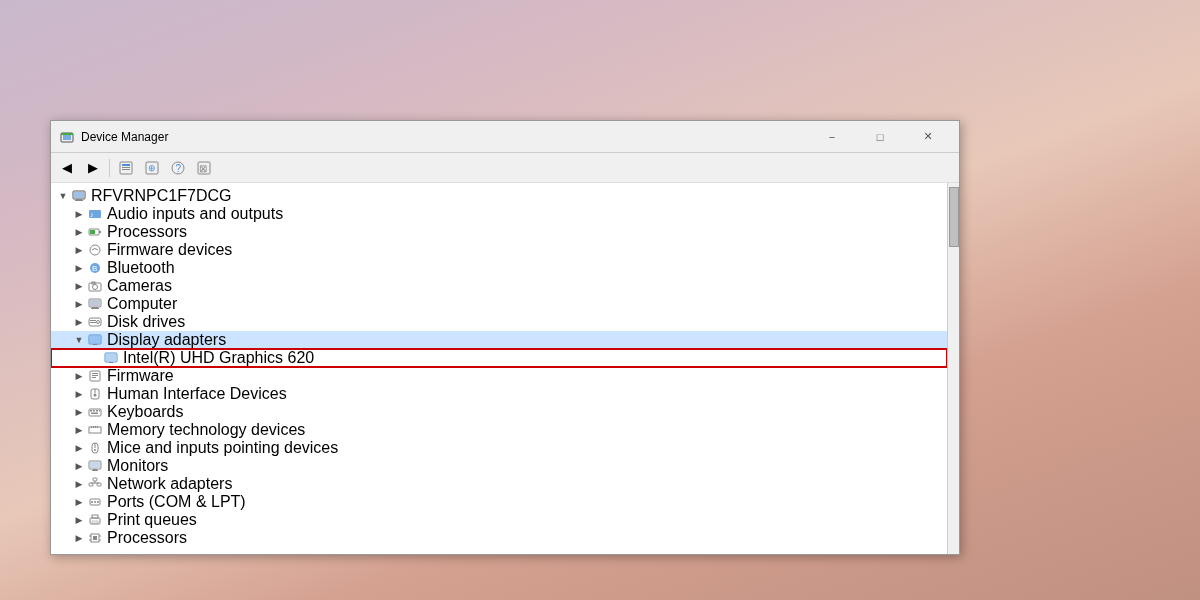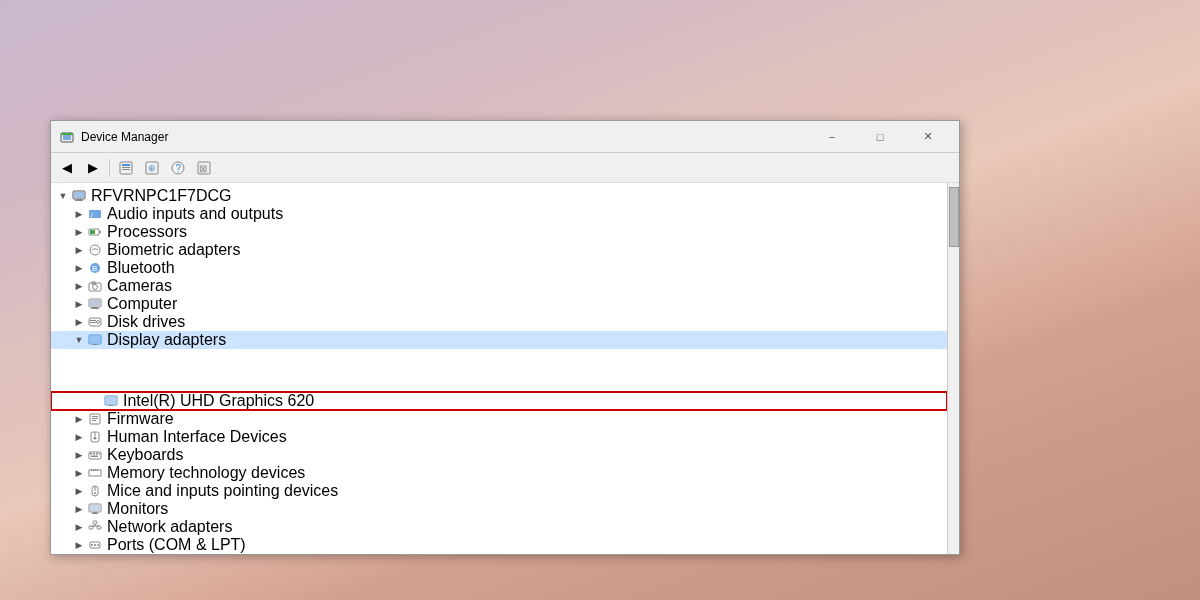--- a/index.html
+++ b/index.html
@@ -143,21 +143,20 @@
       align-items: center;
       height: 18px;
       padding-left: 4px;
       cursor: pointer;
       white-space: nowrap;
     }
     .tree-item.selected { background: #cce4ff; }
     .tree-item.highlighted {
       outline: 2px solid #cc0000;
       outline-offset: -2px;
-      margin-top: 43px;
     }
     .expander {
       width: 16px;
       height: 16px;
       display: flex;
       align-items: center;
       justify-content: center;
       font-size: 9px;
       color: #555;
       flex-shrink: 0;
@@ -276,21 +275,21 @@
         </div>
 
         <div class="tree-item indent1">
           <div class="expander">▶</div>
           <div class="item-icon">
             <svg width="14" height="14" viewBox="0 0 14 14">
               <circle cx="7" cy="7" r="5" fill="none" stroke="#888" stroke-width="1"></circle>
               <path d="M4 7 Q7 4 10 7" fill="none" stroke="#888" stroke-width="1"></path>
             </svg>
           </div>
-          <span class="item-label">Biometric adapters</span>
+          <span class="item-label">Firmware devices</span>
         </div>
 
         <div class="tree-item indent1">
           <div class="expander">▶</div>
           <div class="item-icon">
             <svg width="14" height="14" viewBox="0 0 14 14">
               <circle cx="7" cy="7" r="5" fill="#4a90d9" opacity="0.8"></circle>
               <text x="4" y="10" font-size="8" fill="white">B</text>
             </svg>
           </div>

